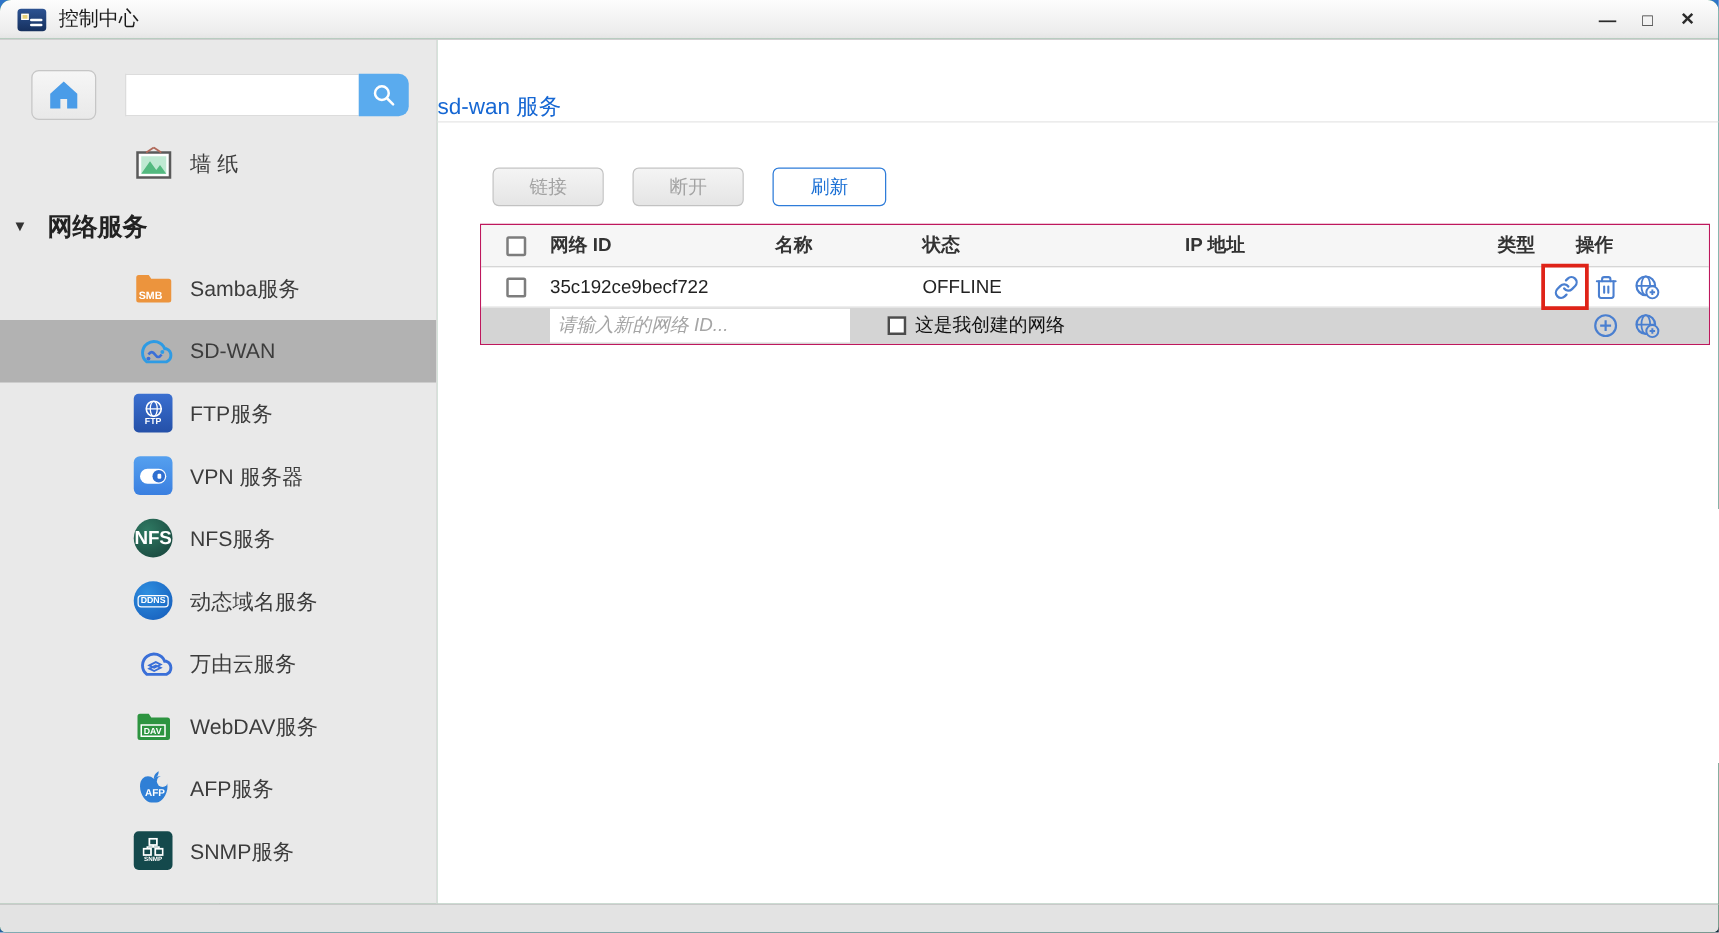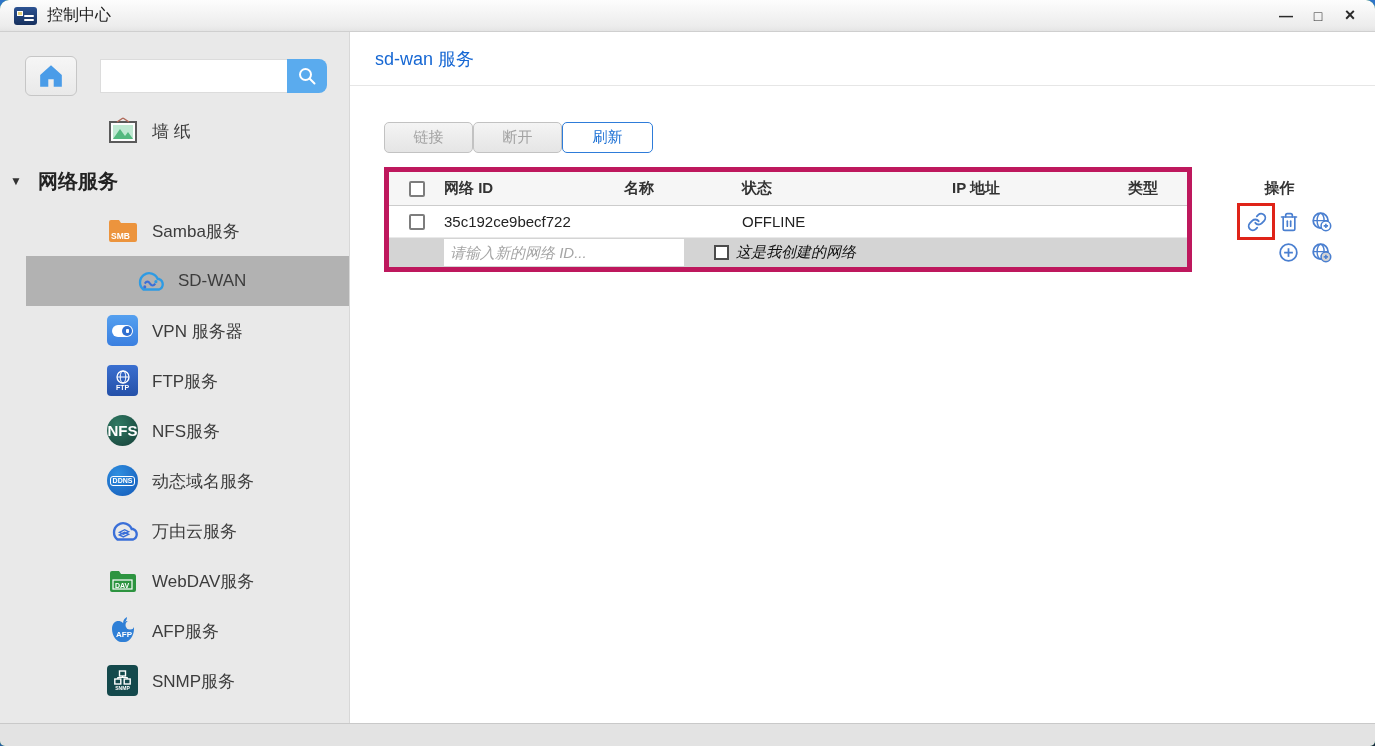--- a/index.html
+++ b/index.html
@@ -59,47 +59,47 @@
     background:#fff; outline:none; font-size:14px; padding:0 8px;
   }
   .search-btn {
     width:40px; height:34px; border:none; background:#5aabee; border-radius:0 8px 8px 0;
     display:flex; align-items:center; justify-content:center;
   }
   
   .side-item {
     height:50px; display:flex; align-items:center; padding-left:107px; cursor:default;
   }
-  .side-item.selected { background:#b2b2b2;margin-left:26px; }
+  .side-item.selected { background:#b2b2b2; }
   .side-item .label { margin-left:13px; font-size:17px; color:#3c3c3c; }
   .side-section {
     height:50px; display:flex; align-items:center; padding-left:10px;
   }
   .side-section .arrow { font-size:12px; color:#333; width:28px; }
   .side-section .sec-label { font-size:20px; font-weight:bold; color:#222; }
   .s-icon { width:32px; height:32px; flex:none; position:relative; }
   
   .icon-sq {
     width:31px; height:31px; border-radius:5px; color:#fff;
     display:flex; flex-direction:column; align-items:center; justify-content:center;
   }
   
-  .page-head { height:54px; border-bottom:1px solid #e6e6e6; display:flex; align-items:center; padding-left:25px; }
+  .page-head { height:66px; border-bottom:1px solid #e6e6e6; display:flex; align-items:flex-end; }
   .page-title { font-size:18px; color:#1667d3; }
-  .toolbar { margin:36px 0 0 34px; display:flex; }
+  .toolbar { margin:36px 0 0 44px; display:flex; gap:23px; }
   .btn {
     height:31px; border-radius:5px; font-size:15px; display:flex; align-items:center; justify-content:center;
   }
   .btn.disabled {
     width:89px; background:linear-gradient(180deg,#f4f4f4,#e5e5e5);
     border:1px solid #c2c2c2; color:#a3a3a3;
   }
   .btn.primary { width:91px; background:#fff; border:1px solid #2e7cd9; color:#1a6fd4; }
   
-  .table { width:808px; margin:14px 0 0 34px; border:5px solid #be185d; font-size:15px; }
+  .table { width:984px; margin:14px 0 0 34px; border:1px solid #be185d; font-size:15px; }
   .trow { display:grid; grid-template-columns:55px 180px 118px 210px 176px 104px 111px; align-items:center; }
   .trow.head  { height:34px; background:#f6f6f6; border-bottom:1px solid #ccc; font-weight:bold; color:#333; }
   .trow.data  { height:32px; background:#fff; border-bottom:1px solid #e9e9e9; color:#222; }
   .trow.newrow{ height:29px; background:#d4d4d4; }
   .cell-check { display:flex; justify-content:center; }
   .checkbox {
     width:16px; height:16px; border:2px solid #7d7d7d; border-radius:2px; background:#fff;
   }
   .cell-actions { display:flex; justify-content:flex-end; align-items:center; gap:12px; padding-right:11px; }
   .act { position:relative; display:inline-flex; }
@@ -107,21 +107,21 @@
     position:absolute; left:-10px; top:-9px; width:38px; height:37px;
     border:3px solid #df2318; z-index:4; pointer-events:none;
   }
   .newrow input {
     grid-column:2 / span 2; width:240px; height:27px; border:none; outline:none;
     background:#fff; font-size:15px; padding:0 6px; color:#333;font-style:italic;
   }
   .newrow input::placeholder { color:#a5a5a5; }
   .created-check { grid-column:4 / span 2; display:flex; align-items:center; margin-left:-28px; }
   .created-check .cb { width:15px; height:15px; border:2px solid #4c4c4c; background:#fff; flex:none; }
-  .created-check .cb-label { margin-left:7px; font-size:15px; color:#111;font-style:italic; }
+  .created-check .cb-label { margin-left:7px; font-size:15px; color:#111; }
 </style>
 </head>
 <body>
 
 <div class="window">
 
   <div class="titlebar">
     <div class="app-icon">
         <b></b>
         <i></i>
@@ -191,42 +191,42 @@
             <path d="M9 14 q2-3 4 0 t4 0" fill="none" stroke="#3b6fd8" stroke-width="1.6"></path>
             <circle cx="9" cy="16.5" r="1.2" fill="#3b6fd8"></circle>
             <circle cx="17.5" cy="12.5" r="1.2" fill="#2e9be4"></circle>
           </svg>
         </div>
         <span class="label">SD-WAN</span>
       </div>
 
       <div class="side-item">
         <div class="s-icon">
-          <div class="icon-sq" style="background:linear-gradient(180deg,#55a0ef,#3a7fe0);">
-            <div style="width:21px;height:12px;background:#fff;border-radius:6px;position:relative;">
-              <div style="position:absolute;right:1px;top:1px;width:10px;height:10px;border-radius:50%;background:#2f6fd0;"></div>
-              <div style="position:absolute;right:4.5px;top:4px;width:3px;height:4px;background:#fff;border-radius:1px;"></div>
-            </div>
-          </div>
-        </div>
-        <span class="label">VPN 服务器</span>
-      </div>
-
-      <div class="side-item">
-        <div class="s-icon">
           <div class="icon-sq" style="background:linear-gradient(180deg,#3a6fd0,#2450a8);border-radius:4px;">
             <svg width="14" height="14" viewBox="0 0 14 14">
               <circle cx="7" cy="7" r="6" fill="none" stroke="#fff" stroke-width="1.3"></circle>
               <ellipse cx="7" cy="7" rx="2.8" ry="6" fill="none" stroke="#fff" stroke-width="1"></ellipse>
               <line x1="1" y1="7" x2="13" y2="7" stroke="#fff" stroke-width="1"></line>
             </svg>
             <span style="font-size:7px;font-weight:bold;line-height:8px;">FTP</span>
           </div>
         </div>
         <span class="label">FTP服务</span>
+      </div>
+
+      <div class="side-item">
+        <div class="s-icon">
+          <div class="icon-sq" style="background:linear-gradient(180deg,#55a0ef,#3a7fe0);">
+            <div style="width:21px;height:12px;background:#fff;border-radius:6px;position:relative;">
+              <div style="position:absolute;right:1px;top:1px;width:10px;height:10px;border-radius:50%;background:#2f6fd0;"></div>
+              <div style="position:absolute;right:4.5px;top:4px;width:3px;height:4px;background:#fff;border-radius:1px;"></div>
+            </div>
+          </div>
+        </div>
+        <span class="label">VPN 服务器</span>
       </div>
 
       <div class="side-item">
         <div class="s-icon">
           <div class="icon-sq" style="border-radius:50%;background:radial-gradient(circle at 35% 30%,#2f7a63,#163f38);">
             <span style="font-size:15px;font-weight:bold;">NFS</span>
           </div>
         </div>
         <span class="label">NFS服务</span>
       </div>
@@ -314,21 +314,21 @@
       <div class="table">
 
         <div class="trow head">
           <div class="cell-check">
               <div class="checkbox"></div>
             </div>
           <div>网络 ID</div>
           <div>名称</div>
           <div>状态</div>
           <div>IP 地址</div>
-          <div style="text-align:left;">类型</div>
+          <div style="text-align:right;">类型</div>
           <div style="text-align:center;padding-right:16px;">操作</div>
         </div>
 
         <div class="trow data">
           <div class="cell-check">
               <div class="checkbox"></div>
             </div>
           <div>35c192ce9becf722</div>
           <div></div>
           <div>OFFLINE</div>

